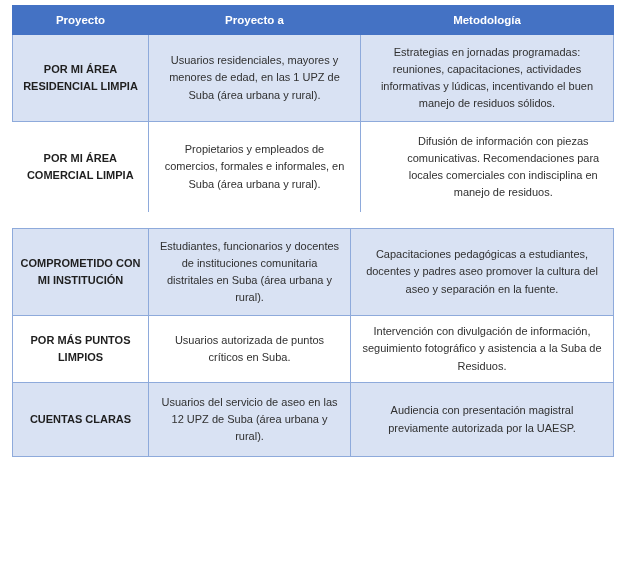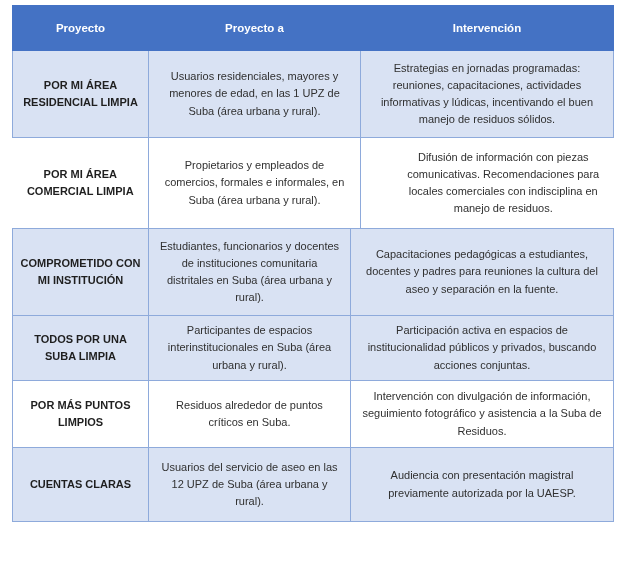--- a/index.html
+++ b/index.html
@@ -10,21 +10,21 @@
   table.t{
     position:absolute;left:12px;width:601px;
     border-collapse:collapse;table-layout:fixed;
   }
   .t1{top:5px;}
   .t2{top:228px;}
   th{
     background:#4472C4;color:#ffffff;
     font-size:11.5px;font-weight:bold;
     height:28px;text-align:center;vertical-align:middle;
-    border:1px solid #4472C4;padding:8px 4px;
+    border:1px solid #4472C4;padding:0 4px;
   }
   td{
     border:1px solid #8EAADB;background:#ffffff;
     font-size:11px;color:#303030;line-height:1.55;
     text-align:center;vertical-align:middle;
     padding:4px 10px;
   }
   td.proj{
     font-weight:bold;color:#1f1f1f;font-size:11px;padding:4px 5px;
   }
@@ -50,21 +50,21 @@
   <table class="t t1">
     <colgroup>
       <col style="width:136px">
         <col style="width:212px">
         <col style="width:253px">
     </colgroup>
     <thead>
       <tr>
         <th>Proyecto</th>
         <th>Proyecto a</th>
-        <th>Intervención</th>
+        <th>Metodología</th>
       </tr>
     </thead>
     <tbody>
       <tr class="band rA">
         <td class="proj">POR MI ÁREA RESIDENCIAL LIMPIA</td>
         <td>Usuarios residenciales, mayores y menores de edad, en las 1 UPZ de Suba (área urbana y rural).</td>
         <td>Estrategias en jornadas programadas: reuniones, capacitaciones, actividades informativas y lúdicas, incentivando el buen manejo de residuos sólidos.</td>
       </tr>
       <tr class="rB">
         <td class="proj">POR MI ÁREA COMERCIAL LIMPIA</td>
@@ -77,30 +77,25 @@
   <table class="t t2">
     <colgroup>
       <col style="width:136px">
         <col style="width:202px">
         <col style="width:263px">
     </colgroup>
     <tbody>
       <tr class="band r0">
         <td class="proj">COMPROMETIDO CON MI INSTITUCIÓN</td>
         <td>Estudiantes, funcionarios y docentes de instituciones comunitaria distritales en Suba (área urbana y rural).</td>
-        <td>Capacitaciones pedagógicas a estudiantes, docentes y padres para reuniones la cultura del aseo y separación en la fuente.</td>
-      </tr>
-      <tr class="band r2">
-        <td class="proj">TODOS POR UNA SUBA LIMPIA</td>
-        <td>Participantes de espacios interinstitucionales en Suba (área urbana y rural).</td>
-        <td>Participación activa en espacios de institucionalidad públicos y privados, buscando acciones conjuntas.</td>
+        <td>Capacitaciones pedagógicas a estudiantes, docentes y padres aseo promover la cultura del aseo y separación en la fuente.</td>
       </tr>
       <tr class="r3">
         <td class="proj">POR MÁS PUNTOS LIMPIOS</td>
-        <td>Residuos alrededor de puntos críticos en Suba.</td>
+        <td>Usuarios autorizada de puntos críticos en Suba.</td>
         <td>Intervención con divulgación de información, seguimiento fotográfico y asistencia a la Suba de Residuos.</td>
       </tr>
       <tr class="band r4">
         <td class="proj">CUENTAS CLARAS</td>
         <td>Usuarios del servicio de aseo en las 12 UPZ de Suba (área urbana y rural).</td>
         <td>Audiencia con presentación magistral previamente autorizada por la UAESP.</td>
       </tr>
     </tbody>
   </table>
 

